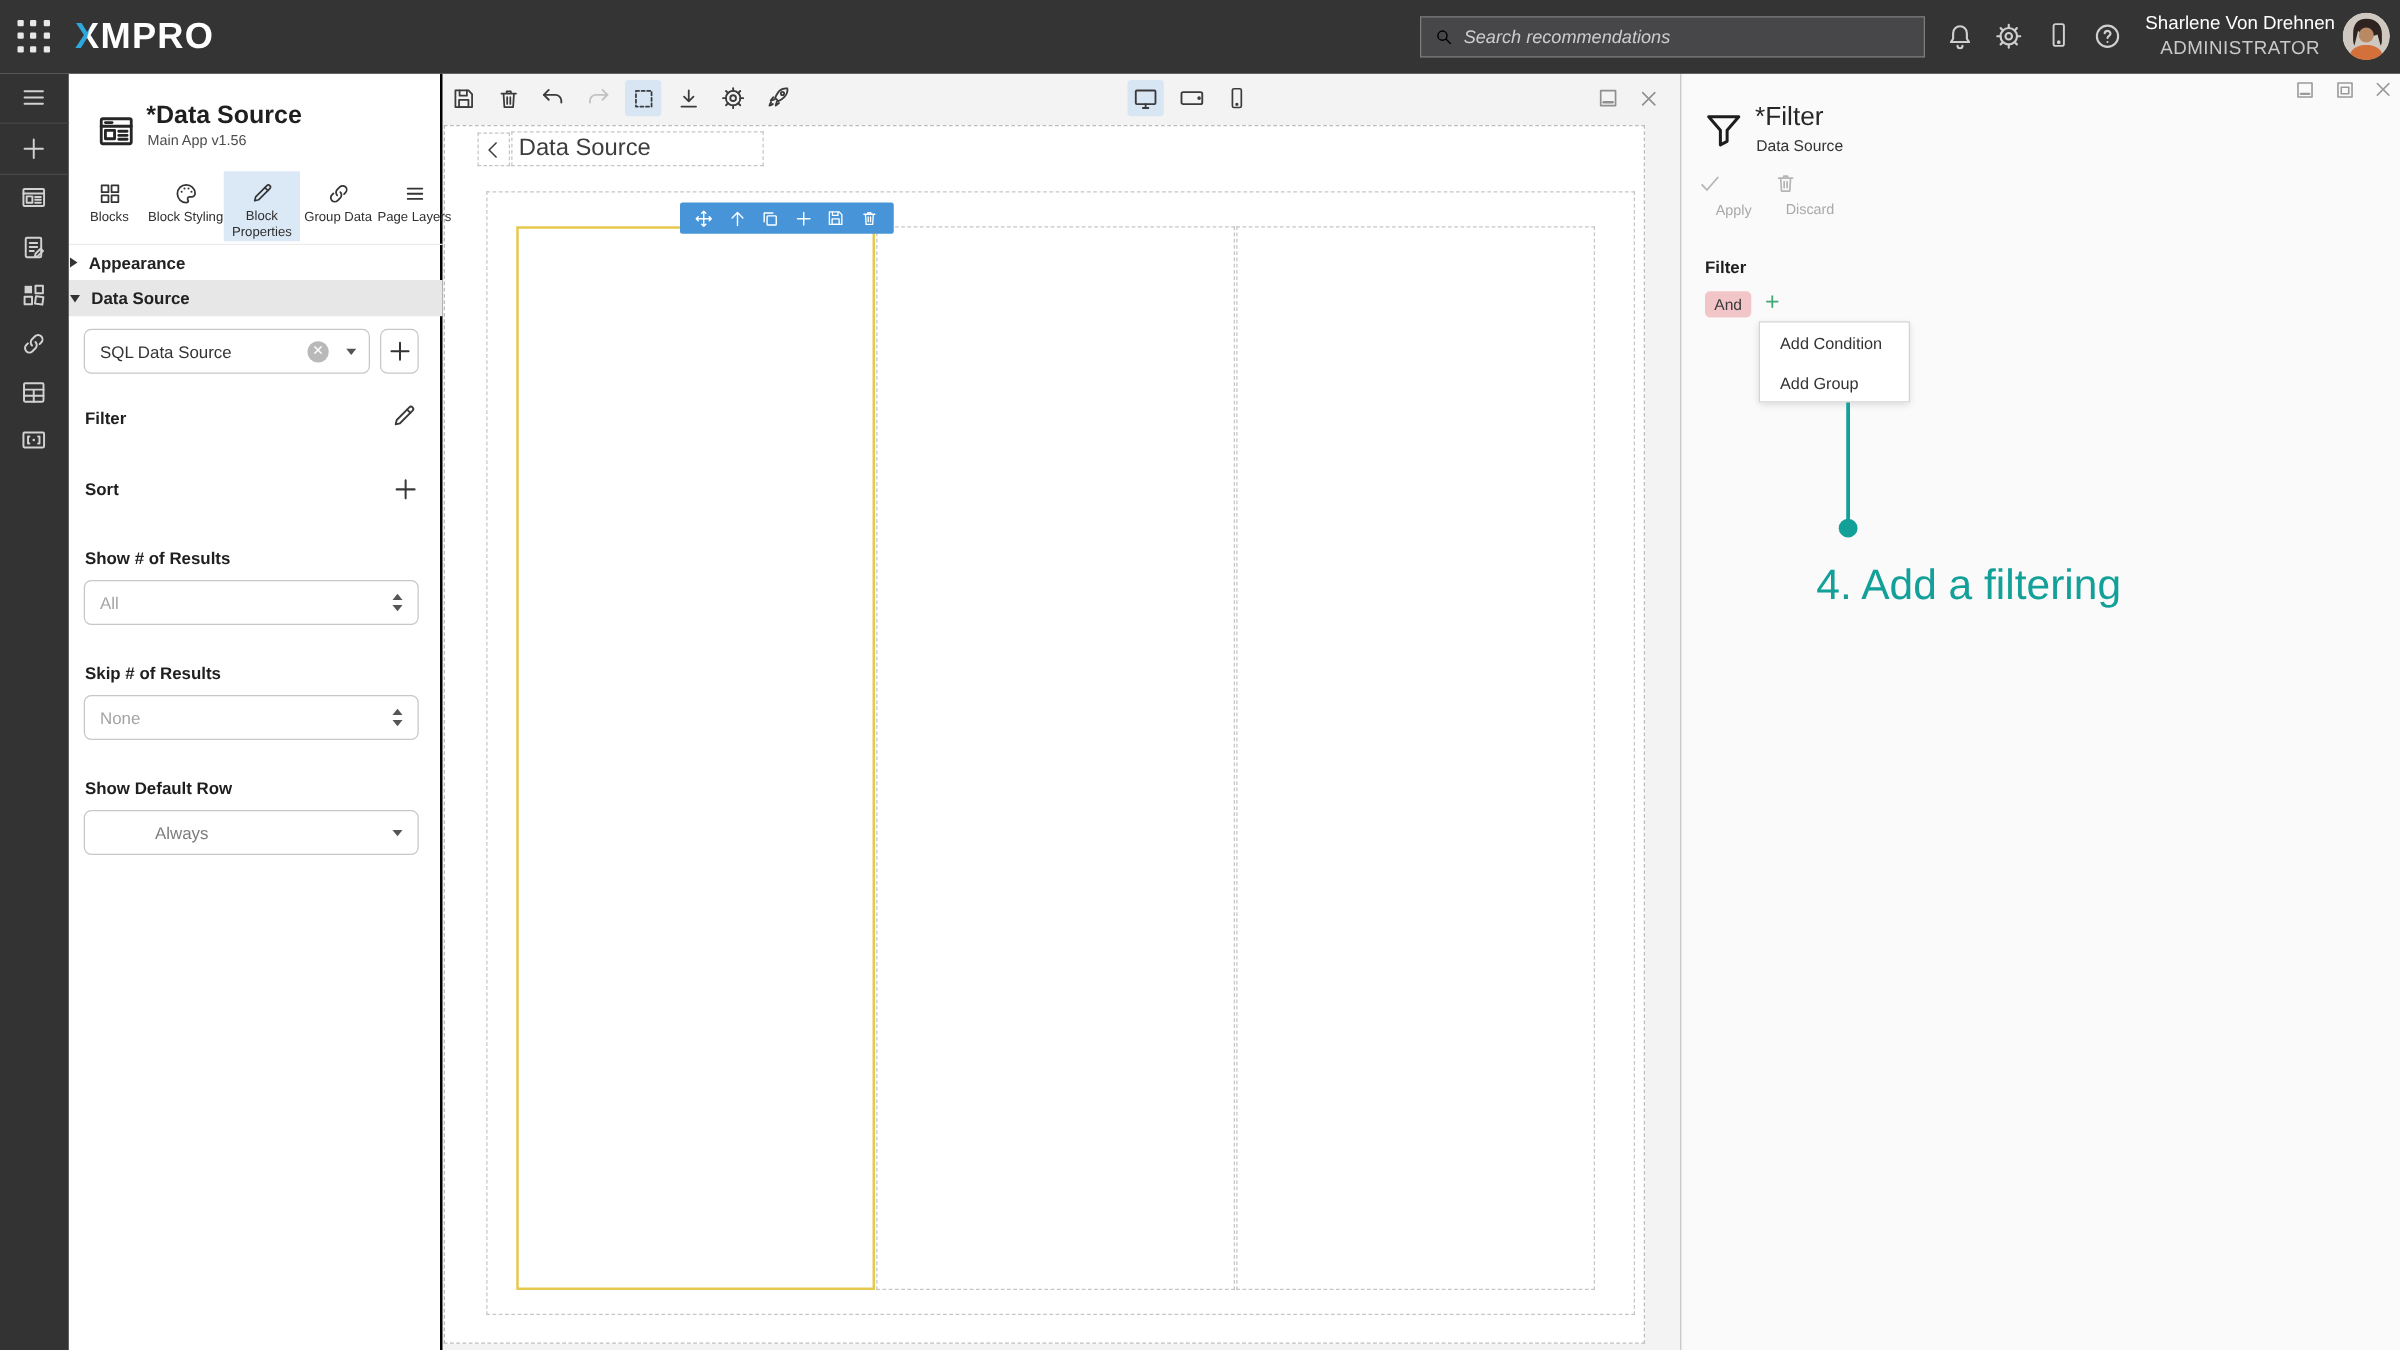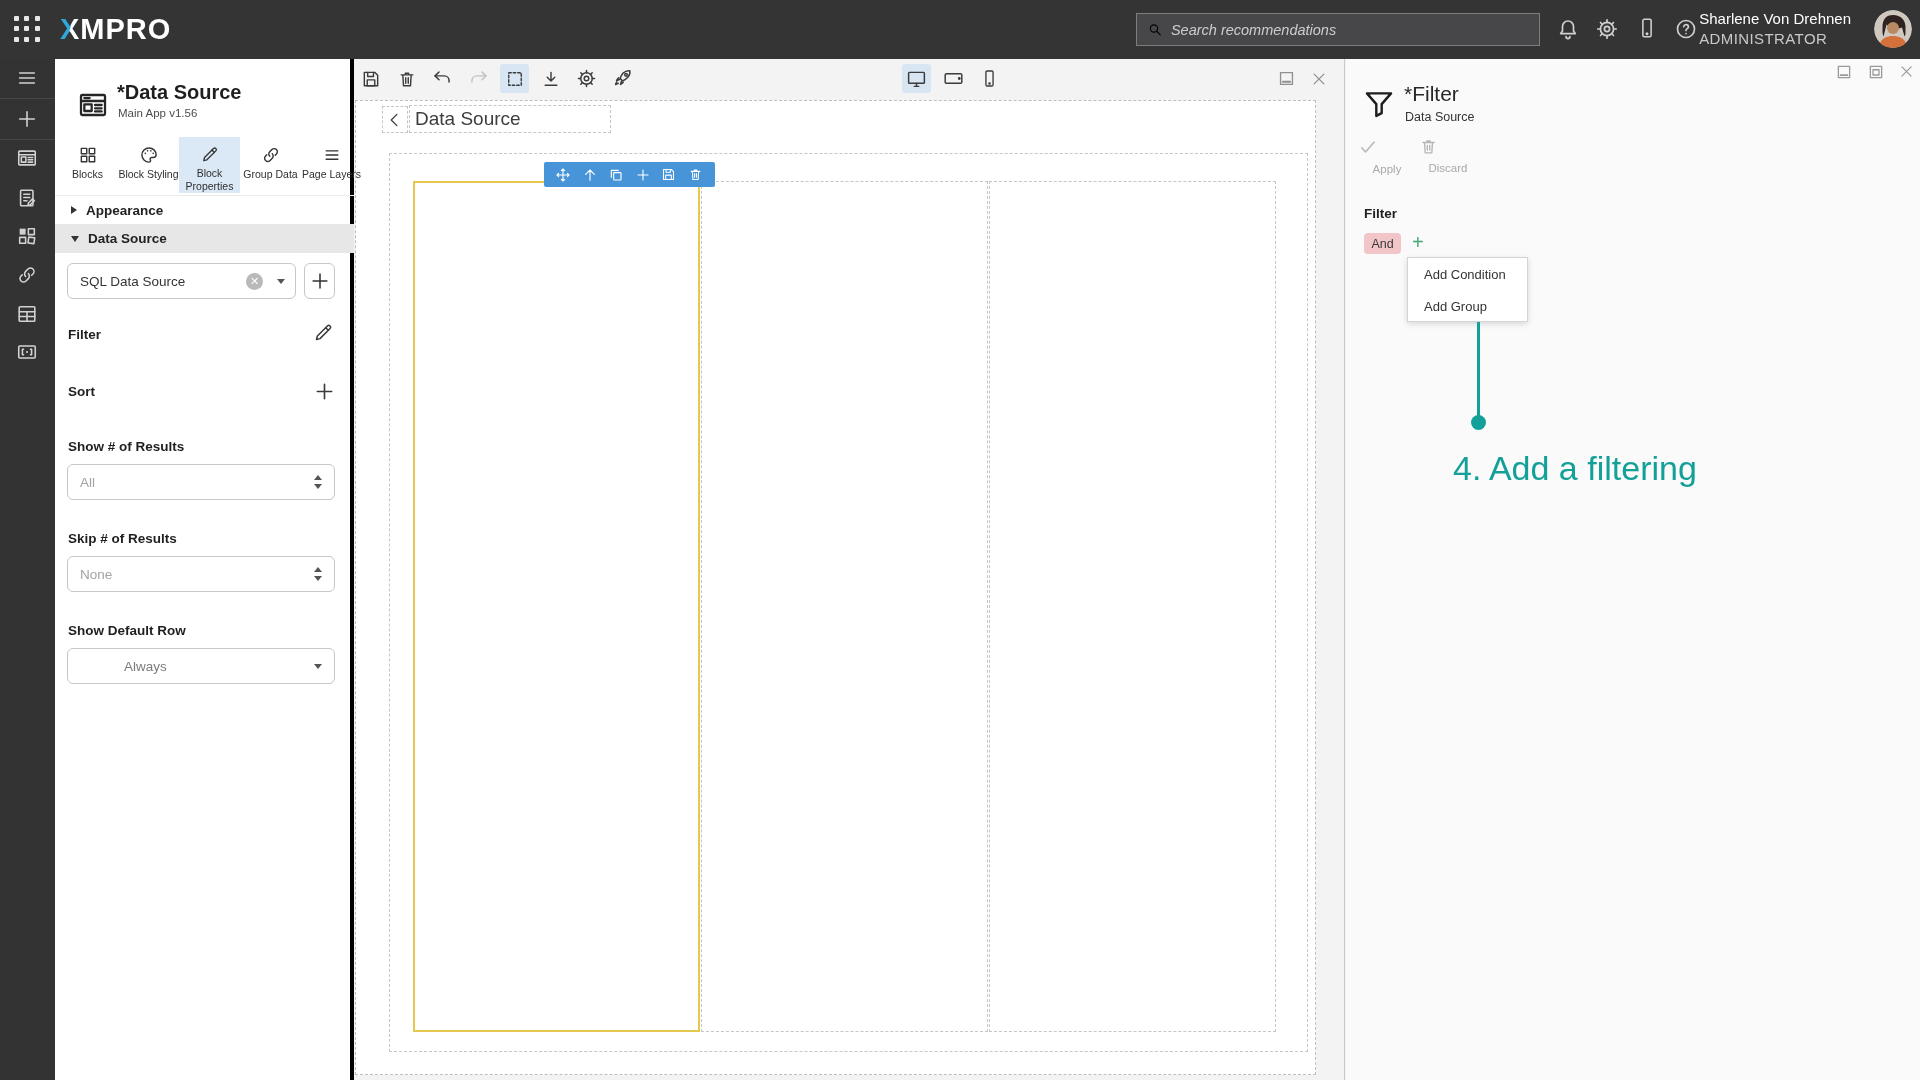--- a/index.html
+++ b/index.html
@@ -14,44 +14,44 @@
   #apps-grid i { width:5px; height:5px; background:#e8e8e8; border-radius:1px; }
   #logo { position:absolute; left:60px; top:13px; font-size:29px; font-weight:800; letter-spacing:1px; color:#fff; }
   #logo .lx { background:linear-gradient(105deg,#2ea8dc 48%,#ffffff 52%);
     -webkit-background-clip:text; background-clip:text; color:transparent; }
   #search { position:absolute; left:1136px; top:13px; width:404px; height:33px; background:#47474a;
     border:1px solid #7d7d7d; display:flex; align-items:center; padding:0 10px; gap:8px; }
   #search input { background:transparent; border:none; outline:none; color:#d6d6d6;
     font-style:italic; font-size:14.5px; width:100%; font-family:"Liberation Sans",sans-serif; }
   #search input::placeholder { color:#cdcdcd; }
   .tb-ic { position:absolute; top:17px; width:24px; height:24px; color:#cfcfcf; cursor:pointer; }
-  #user-block { position:absolute; right:69px; top:10px; text-align:left; color:#fff; cursor:pointer; }
+  #user-block { position:absolute; right:52px; top:10px; text-align:center; color:#fff; cursor:pointer; }
   #user-name { font-size:15px; }
   #user-role { font-size:15px; color:#c9c9c9; letter-spacing:.4px; margin-top:3px; }
   #avatar { position:absolute; right:8px; top:10px; width:38px; height:38px; border-radius:50%; overflow:hidden; cursor:pointer; }
 
   
   #rail { position:absolute; left:0; top:59px; width:55px; height:1021px; background:#333333; z-index:40; }
   .rail-btn { position:absolute; left:12px; width:30px; height:30px; color:#d2d2d2;
     display:flex; align-items:center; justify-content:center; cursor:pointer; }
   .rail-div { position:absolute; left:0; width:55px; height:1px; background:#474747; }
 
   
   #left-panel { position:absolute; left:55px; top:59px; width:299px; height:1021px; background:#ffffff;
-    border-right:4px solid #000000; z-index:30; }
+    border-right:2px solid #000000; z-index:30; }
   #lp-app-icon { position:absolute; left:22px; top:30px; width:32px; height:32px; color:#262626; }
   #lp-title { position:absolute; left:62px; top:22px; font-size:20px; font-weight:600; color:#1f1f1f; }
   #lp-subtitle { position:absolute; left:63px; top:48px; font-size:11.5px; color:#4c4c4c; }
   #lp-tabs { position:absolute; left:0; top:78px; width:309px; height:56px; display:flex; padding:0 2px; }
   .tab { flex:1; display:flex; flex-direction:column; align-items:center; justify-content:flex-start;
     padding-top:8px; gap:3px; cursor:pointer; color:#343434; }
   .tab.active { background:#dbe8f6; }
   .tab .t-label { font-size:10.5px; line-height:1.25; text-align:center; color:#2f2f2f; }
   .sec-row { position:absolute; left:0; width:299px; height:29px; display:flex; align-items:center;
-    gap:9px; padding-left:16px; font-size:13.5px; font-weight:700; color:#222; cursor:pointer; }
+    gap:9px; padding-left:1px; font-size:13.5px; font-weight:700; color:#222; cursor:pointer; }
   #sec-appearance { top:136px; border-top:1px solid #ececec; }
   #sec-datasource { top:165px; background:#e7e7e7; }
   .tri-right { width:0; height:0; border-left:6px solid #333; border-top:4.5px solid transparent; border-bottom:4.5px solid transparent; }
   .tri-down  { width:0; height:0; border-top:6px solid #333; border-left:4.5px solid transparent; border-right:4.5px solid transparent; }
   .fld { position:absolute; border:1px solid #c7c7c7; border-radius:6px; background:#fff;
     display:flex; align-items:center; font-size:13.5px; color:#333; cursor:pointer; }
   #ds-select { left:12px; top:204px; width:229px; height:36px; padding:0 10px 0 12px; }
   #ds-clear { margin-left:auto; width:17px; height:17px; border-radius:50%; background:#b9b9b9; color:#fff;
     font-size:11px; line-height:17px; text-align:center; cursor:pointer; }
   .caret { width:0; height:0; border-top:5px solid #555; border-left:4px solid transparent; border-right:4px solid transparent; }

